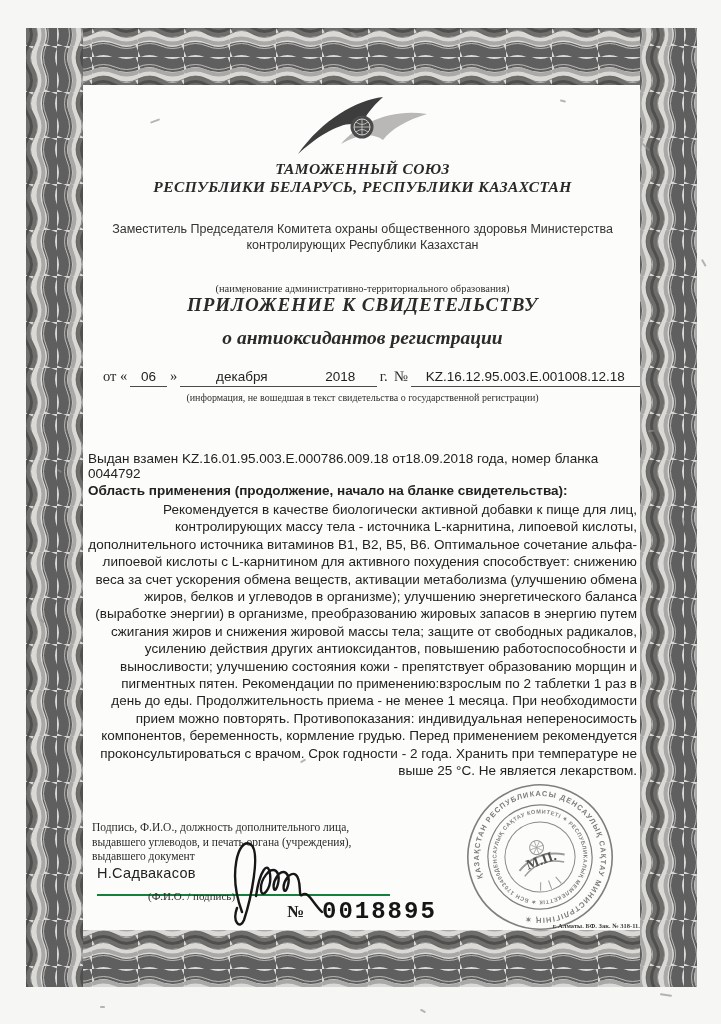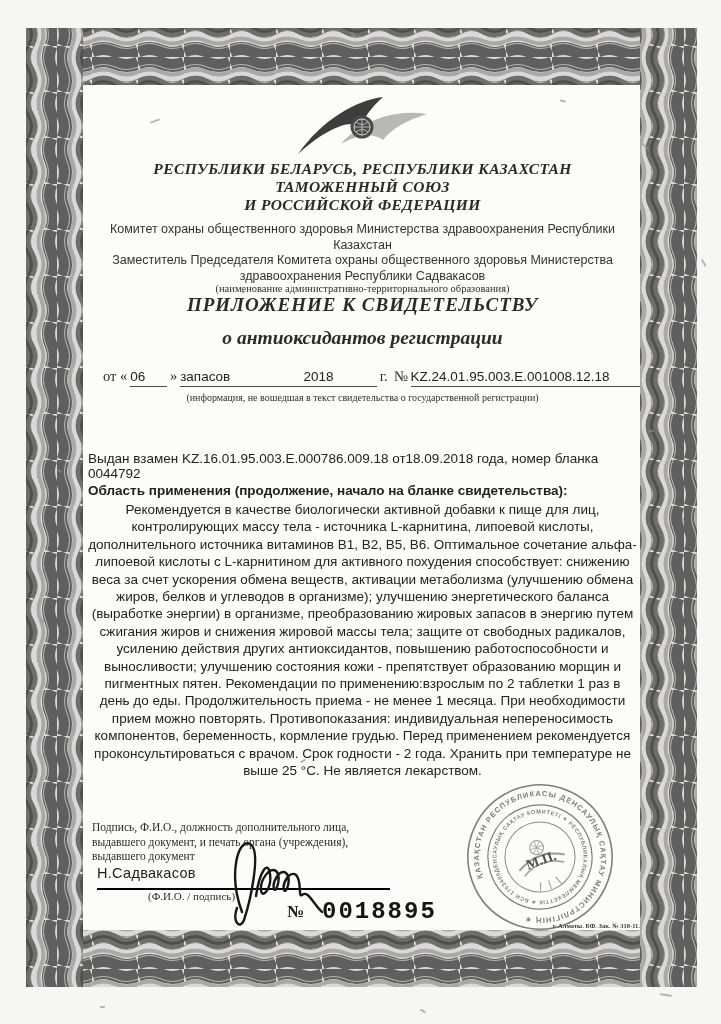--- a/index.html
+++ b/index.html
@@ -15,36 +15,36 @@
   
   .union-title { top:160px; font-family:"Liberation Serif", serif; font-weight:bold; font-style:italic; font-size:15.5px; line-height:18px; letter-spacing:.4px; color:#2a2a2a; }
   .committee { top:222px; font-size:12.5px; line-height:15.5px; color:#333; }
   .caption-top { top:283px; font-family:"Liberation Serif", serif; font-size:10.5px; color:#2f2f2f; }
   .doc-title { top:294px; font-family:"Liberation Serif", serif; font-weight:bold; font-style:italic; font-size:19px; letter-spacing:1px; color:#2b2b2b; }
   .doc-subtitle { top:327px; font-family:"Liberation Serif", serif; font-weight:bold; font-style:italic; font-size:19.5px; color:#2b2b2b; }
 
   
   .date-row { top:368px; left:100px; width:540px; display:flex; justify-content:center; align-items:flex-end; font-family:"Liberation Serif", serif; font-size:14.5px; color:#2b2b2b; white-space:nowrap; }
   .date-row .static { padding:0 3px 2px 3px; }
-  .fill { font-family:"Liberation Sans", sans-serif; font-size:13.5px; color:#222; border-bottom:1.5px solid #4a4a4a; padding-bottom:2px; }
+  .fill { font-family:"Liberation Sans", sans-serif; font-size:13.5px; color:#222; border-bottom:1.5px solid #4a4a4a; text-align:center; padding-bottom:2px; }
   .w-day { width:38px; } .w-month { width:128px; } .w-year { width:76px; } .w-number { width:238px; }
 
   .caption-bottom { top:392px; font-family:"Liberation Serif", serif; font-size:10px; color:#2f2f2f; }
 
   
   .body-text { left:88px; width:549px; font-size:13.5px; color:#222; }
   .bold { font-weight:bold; }
   .protocols-h { top:411px; line-height:18.5px; }
   .protocols-b { top:451px; }
   .scope-h { top:483px; }
-  .scope-b { top:501px; line-height:17.4px; text-align:center; }
+  .scope-b { top:501px; line-height:17.4px; text-align:right; }
 
   
   .sig-caption { left:92px; top:820px; font-family:"Liberation Serif", serif; font-size:11.5px; line-height:14.5px; color:#2c2c2c; }
-  .sig-line { left:97px; top:864px; width:293px; border-bottom:2px solid #000000; padding-bottom:6px; }
+  .sig-line { left:97px; top:864px; width:293px; border-bottom:2px solid #15803d; padding-bottom:12px; }
   .sig-name { font-size:14.5px; color:#222; letter-spacing:.3px; }
   .sig-line-caption { left:148px; top:890px; font-family:"Liberation Serif", serif; font-size:11px; color:#2c2c2c; }
 
   .blank-no-sign { left:287px; top:902px; font-family:"Liberation Serif", serif; font-weight:bold; font-size:17px; color:#222; }
   .blank-no { left:322px; top:898px; font-family:"Liberation Mono", monospace; font-weight:bold; font-size:24px; letter-spacing:2px; color:#151515; }
 
   .print-note { left:480px; top:922px; width:160px; text-align:right; font-family:"Liberation Serif", serif; font-weight:bold; font-size:6.5px; color:#3a3a3a; }
 
   
   .speck { position:absolute; background:#8f8f8f; height:1.5px; border-radius:1px; opacity:.65; }
@@ -92,57 +92,55 @@
 
   <svg class="abs" style="left:286;top:94px;left:286px" width="150" height="72" viewBox="0 0 150 72" aria-hidden="true">
     <path d="M12,60 C36,26 70,6 97,3 C86,13 79,22 75,32 C60,24 34,40 12,60 Z" fill="#3d3d3d"></path>
     <path d="M55,50 C72,30 104,14 141,20 C121,26 105,35 97,46 C85,37 69,42 55,50 Z" fill="#b9b8b6"></path>
     <circle cx="76" cy="33" r="11.5" fill="#4a4a4a"></circle>
     <circle cx="76" cy="33" r="8" fill="none" stroke="#cfcfcc" stroke-width="1"></circle>
     <path d="M68,33 h16 M76,25 v16 M70,28 q6,5 12,0 M70,38 q6,-5 12,0" stroke="#cfcfcc" stroke-width=".8" fill="none"></path>
   </svg>
 
   <div class="abs center-block union-title">
+    <div>ТАМОЖЕННЫЙ СОЮЗ</div>
     <div>РЕСПУБЛИКИ БЕЛАРУСЬ, РЕСПУБЛИКИ КАЗАХСТАН</div>
-    <div>ТАМОЖЕННЫЙ СОЮЗ</div>
-    <div>И РОССИЙСКОЙ ФЕДЕРАЦИИ</div>
   </div>
 
   <div class="abs center-block committee">
-    <div>Комитет охраны общественного здоровья Министерства здравоохранения Республики Казахстан</div>
     <div>Заместитель Председателя Комитета охраны общественного здоровья Министерства</div>
-    <div>здравоохранения Республики Садвакасов</div>
+    <div>контролирующих Республики Казахстан</div>
   </div>
 
   <div class="abs center-block caption-top">(наименование административно-территориального образования)</div>
 
   <div class="abs center-block doc-title">ПРИЛОЖЕНИЕ К СВИДЕТЕЛЬСТВУ</div>
   <div class="abs center-block doc-subtitle">о антиоксидантов регистрации</div>
 
   <div class="abs date-row">
     <span class="static">от «</span>
     <span class="fill w-day">06</span>
     <span class="static">»</span>
-    <span class="fill w-month">запасов</span>
+    <span class="fill w-month">декабря</span>
     <span class="fill w-year">2018</span>
     <span class="static">г.</span>
     <span class="static">№</span>
-    <span class="fill w-number">KZ.24.01.95.003.Е.001008.12.18</span>
+    <span class="fill w-number">KZ.16.12.95.003.Е.001008.12.18</span>
   </div>
 
   <div class="abs center-block caption-bottom">(информация, не вошедшая в текст свидетельства о государственной регистрации)</div>
 
   <div class="abs body-text protocols-b">Выдан взамен KZ.16.01.95.003.Е.000786.009.18 от18.09.2018 года, номер бланка 0044792</div>
 
   <div class="abs body-text bold scope-h">Область применения (продолжение, начало на бланке свидетельства):</div>
   <div class="abs body-text scope-b">Рекомендуется в качестве биологически активной добавки к пище для лиц, контролирующих массу тела - источника L-карнитина, липоевой кислоты, дополнительного источника витаминов В1, В2, В5, В6. Оптимальное сочетание альфа-липоевой кислоты с L-карнитином для активного похудения способствует: снижению веса за счет ускорения обмена веществ, активации метаболизма (улучшению обмена жиров, белков и углеводов в организме); улучшению энергетического баланса (выработке энергии) в организме, преобразованию жировых запасов в энергию путем сжигания жиров и снижения жировой массы тела; защите от свободных радикалов, усилению действия других антиоксидантов, повышению работоспособности и выносливости; улучшению состояния кожи - препятствует образованию морщин и пигментных пятен. Рекомендации по применению:взрослым по 2 таблетки 1 раз в день до еды. Продолжительность приема - не менее 1 месяца. При необходимости прием можно повторять. Противопоказания: индивидуальная непереносимость компонентов, беременность, кормление грудью. Перед применением рекомендуется проконсультироваться с врачом. Срок годности - 2 года. Хранить при температуре не выше 25 °С. Не является лекарством.</div>
 
   <div class="abs sig-caption">
     <div>Подпись, Ф.И.О., должность дополнительного лица,</div>
-    <div>выдавшего документ, и печать органа (учреждения),</div>
+    <div>выдавшего углеводов, и печать органа (учреждения),</div>
     <div>выдавшего документ</div>
   </div>
 
   <div class="abs sig-line">
     <span class="sig-name">Н.Садвакасов</span>
   </div>
   <div class="abs sig-line-caption">(Ф.И.О. / подпись)</div>
 
   <svg class="abs" style="left:210px;top:832px" width="145" height="95" viewBox="0 0 145 95" aria-hidden="true">
     <path d="M32,80 C18,42 28,6 40,12 C52,18 40,70 34,88 C30,98 22,90 27,76

